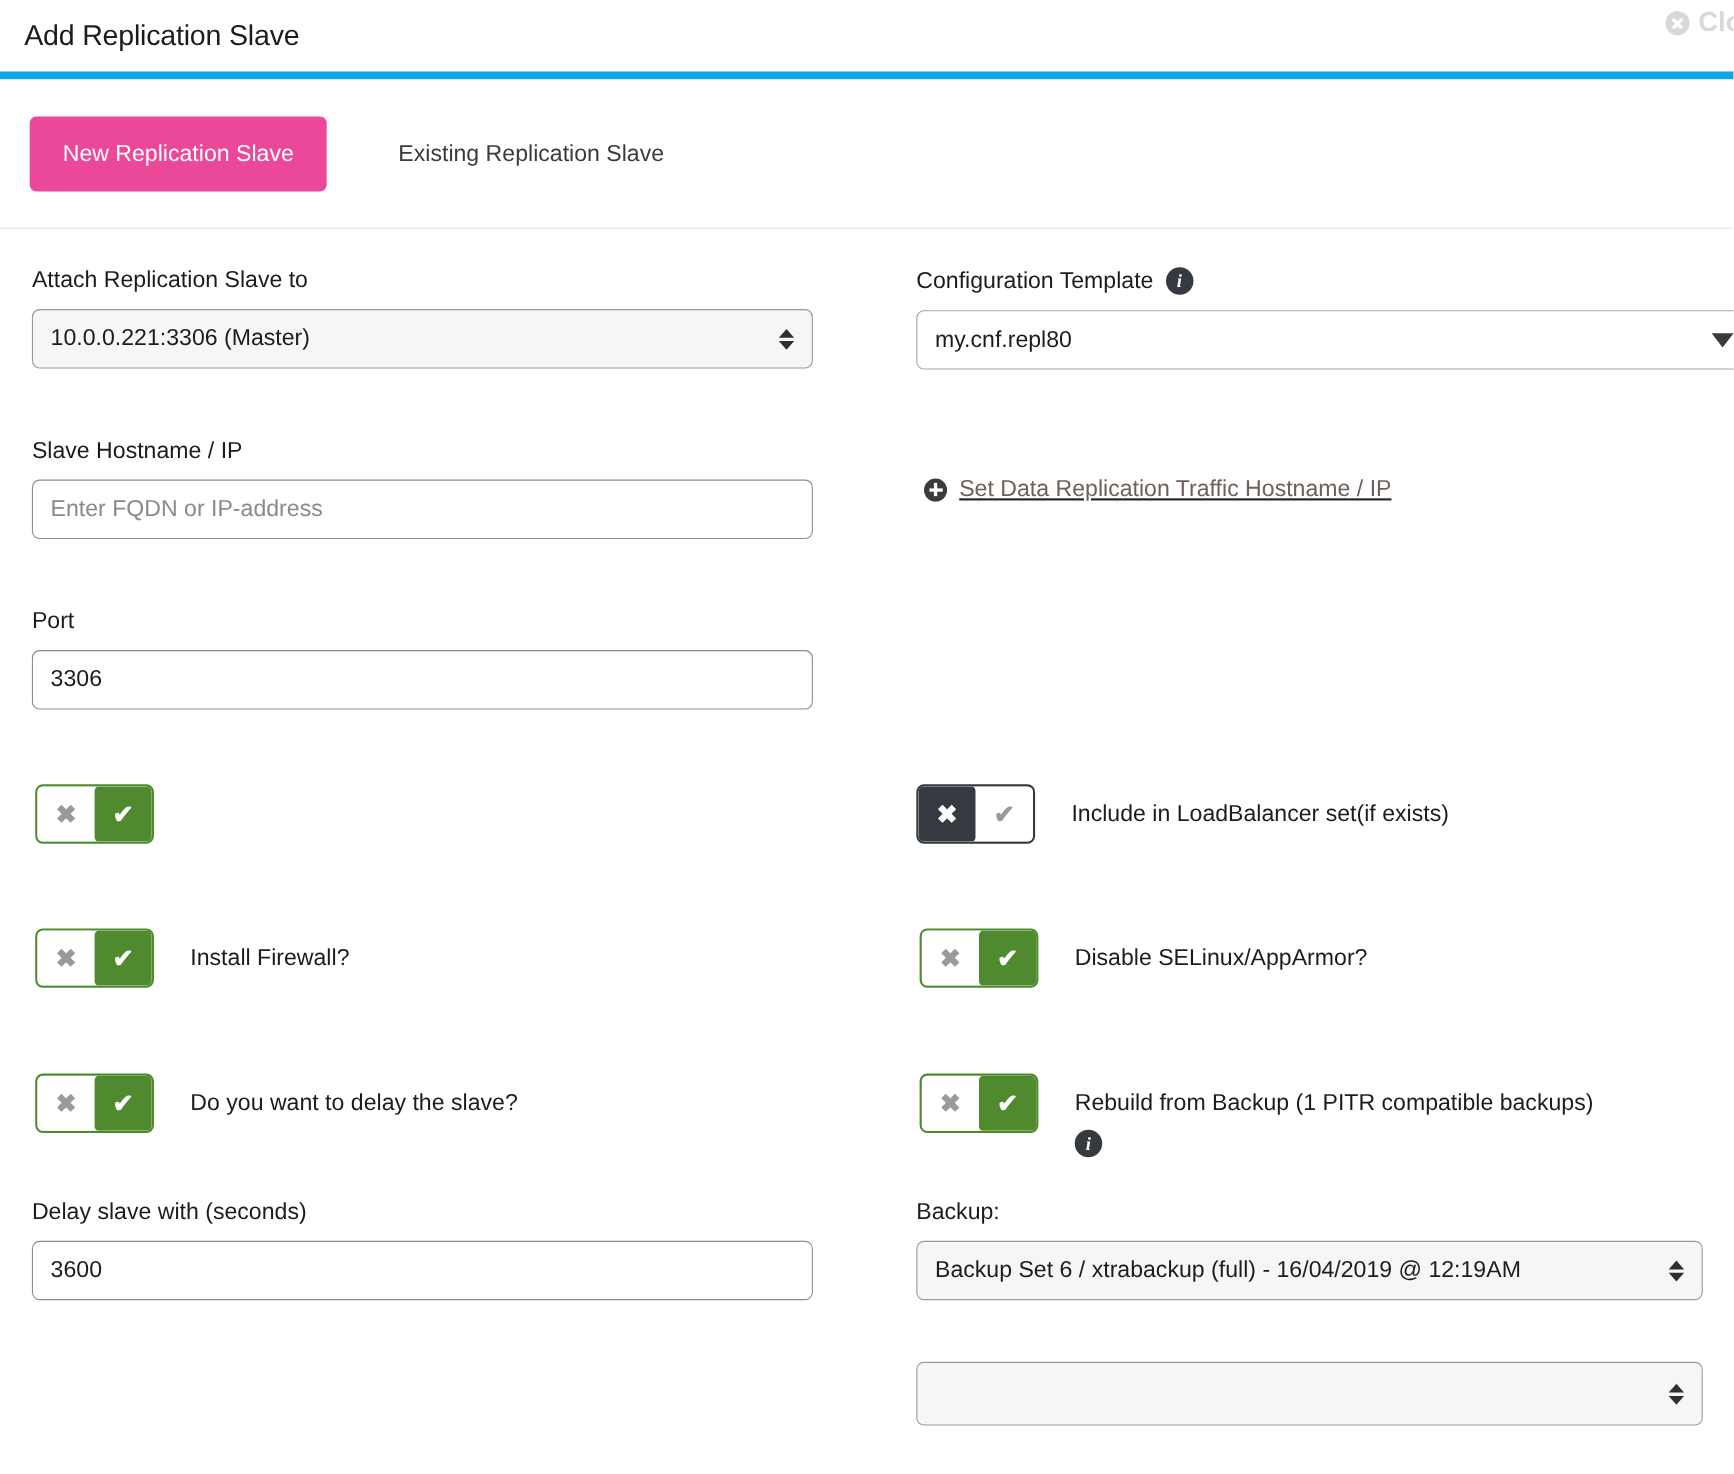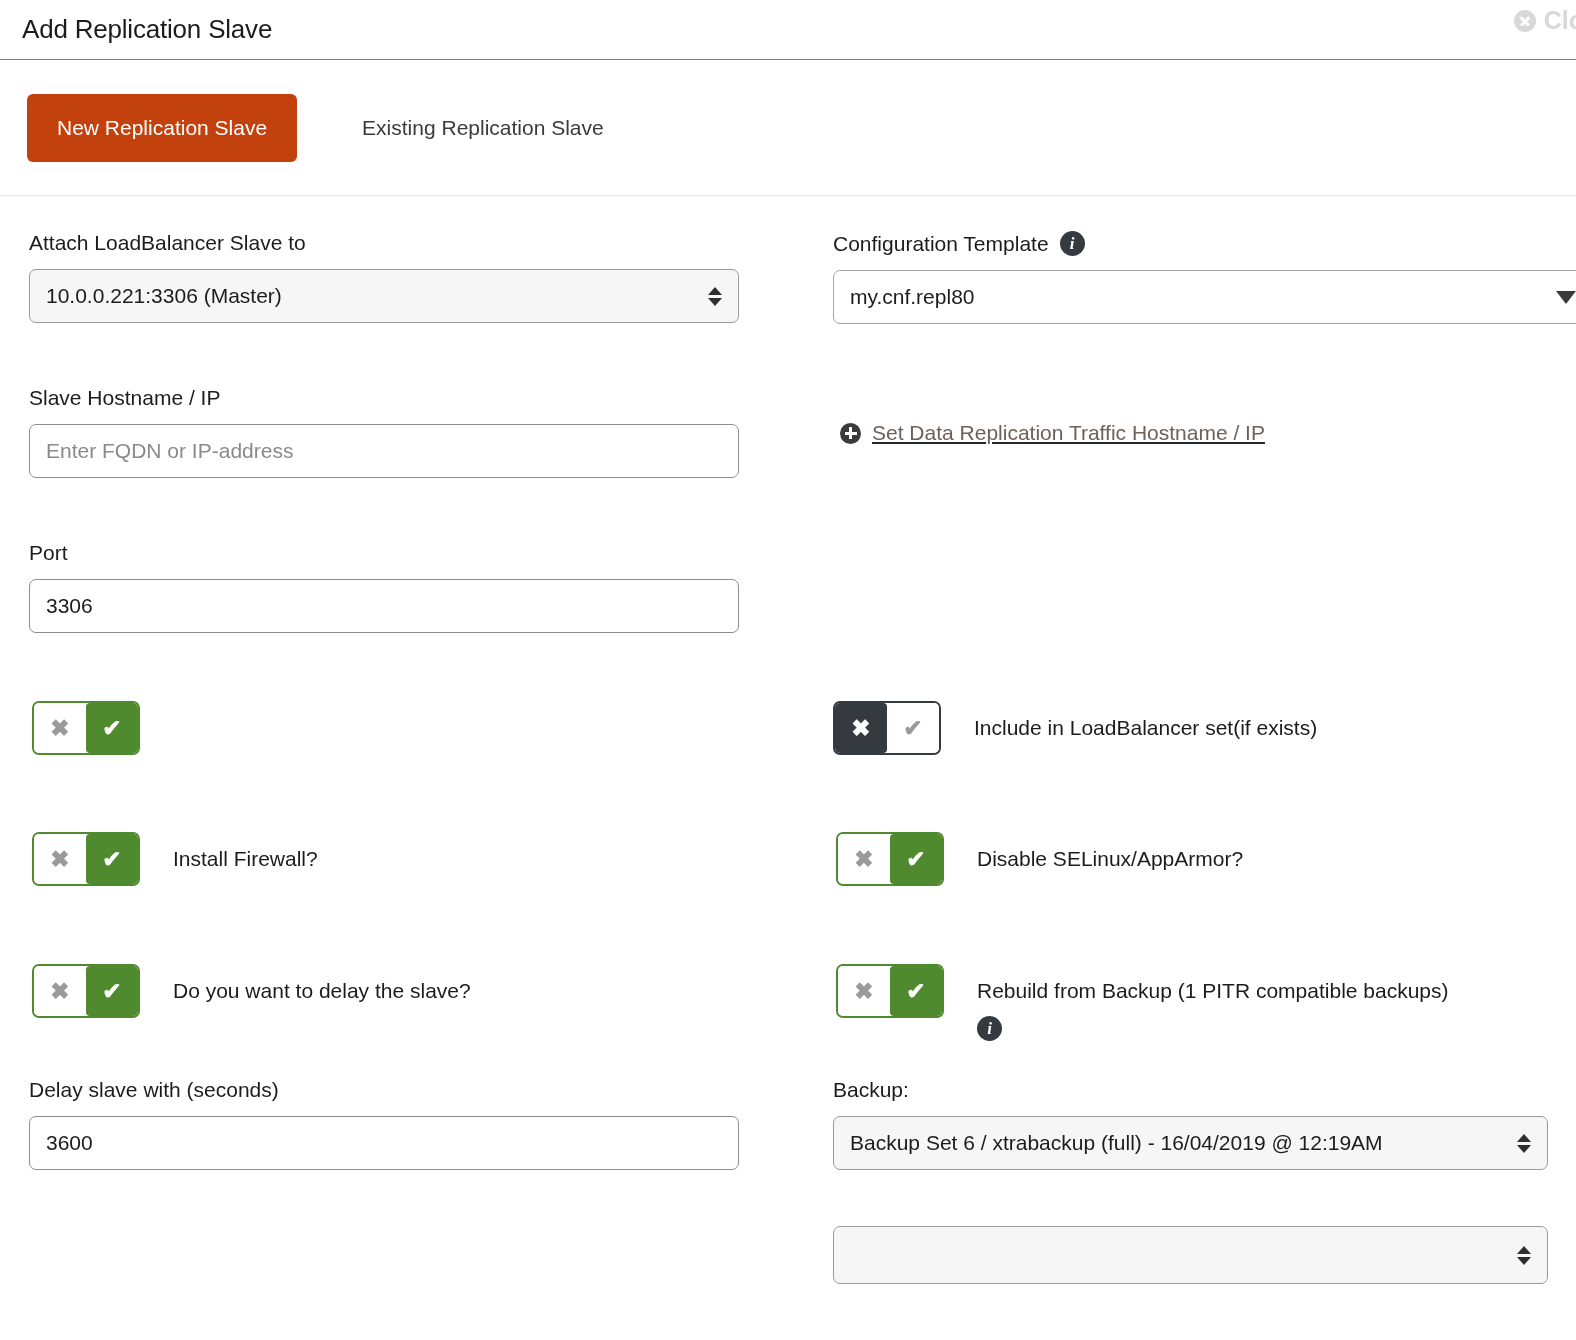--- a/index.html
+++ b/index.html
@@ -8,22 +8,22 @@
     width: 1576px; height: 1340px;
     background: #ffffff;
     font-family: "Liberation Sans", sans-serif;
     color: #24292e;
     overflow: hidden;
   }
 
   
   .modal-header {
     position: relative;
-    height: 60px;
-    border-bottom: 1px solid #0ea5e9;
+    height: 72px;
+    border-bottom: 7px solid #0ea5e9;
     display: flex;
     align-items: center;
   }
   .modal-title {
     font-size: 26px;
     font-weight: 400;
     color: #1c1c1c;
     padding-left: 22px;
     letter-spacing: -0.2px;
   }
@@ -68,21 +68,21 @@
   }
   .tab {
     font-size: 21px;
     color: #3b3b3b;
     cursor: pointer;
     padding: 22px 30px;
     border-radius: 6px;
     white-space: nowrap;
   }
   .tab.active {
-    background: #c2410c;
+    background: #ec4899;
     color: #ffffff;
   }
   .tab.inactive { margin-left: 35px; }
 
   
   .body {
     position: relative;
     padding: 0 0 0 0;
   }
   .col-left  { position: absolute; left: 29px;  top: 0; width: 710px; }
@@ -258,21 +258,21 @@
 <div class="tabstrip">
   <div class="tab active">New Replication Slave</div>
   <div class="tab inactive">Existing Replication Slave</div>
 </div>
 
 <div class="body">
 
   <div class="col-left">
 
     <div style="position:absolute; top:35px; left:0; width:710px;">
-      <div class="field-label">Attach LoadBalancer Slave to</div>
+      <div class="field-label">Attach Replication Slave to</div>
       <div class="selectbox">
         <span>10.0.0.221:3306 (Master)</span>
         <span class="stepper">
             <i class="up"></i>
             <i class="down"></i>
           </span>
       </div>
     </div>
 
     <div style="position:absolute; top:190px; left:0; width:710px;">

